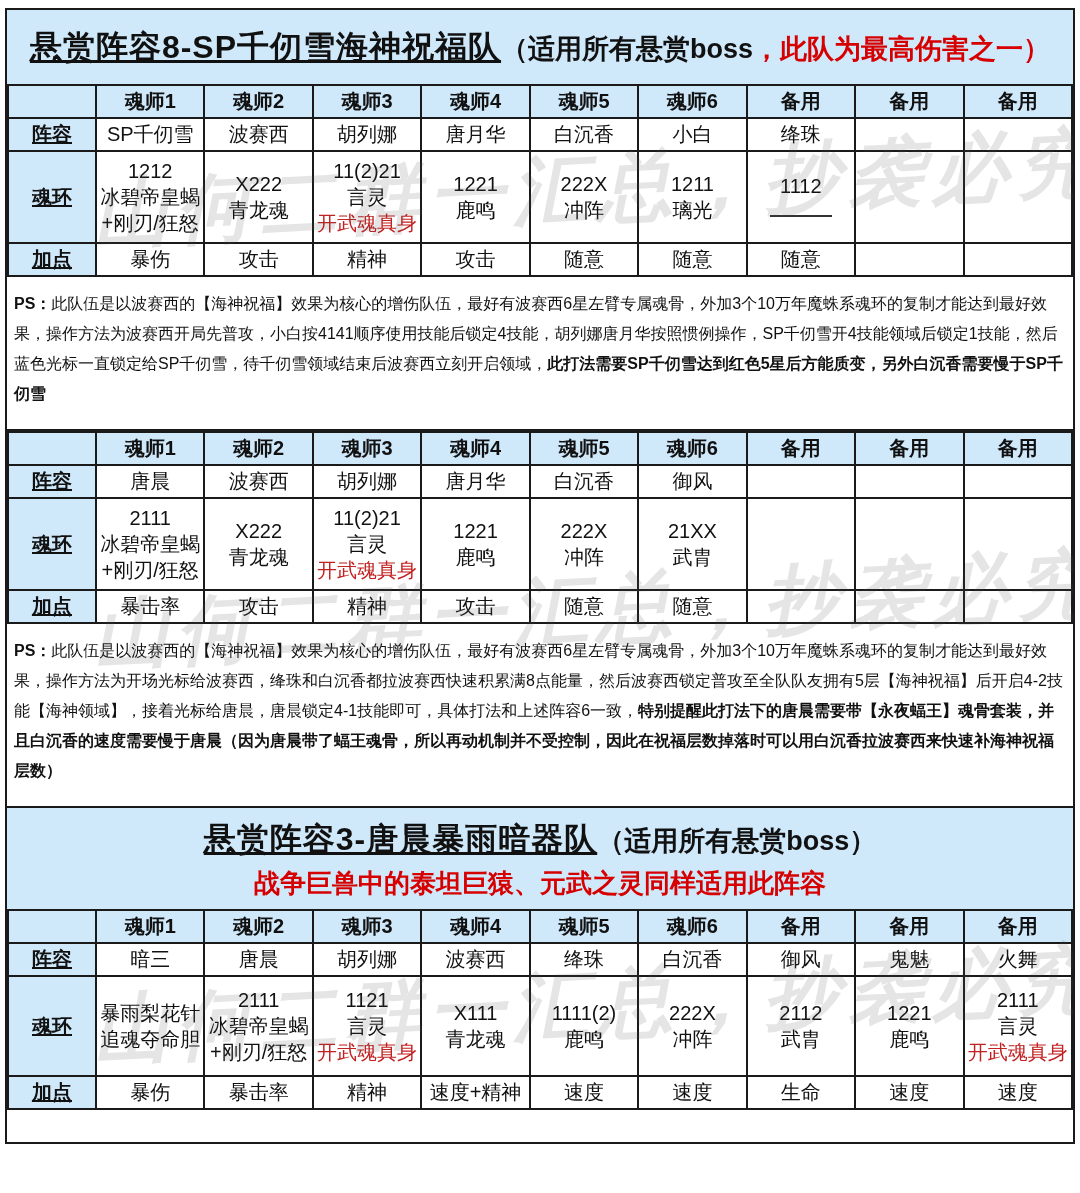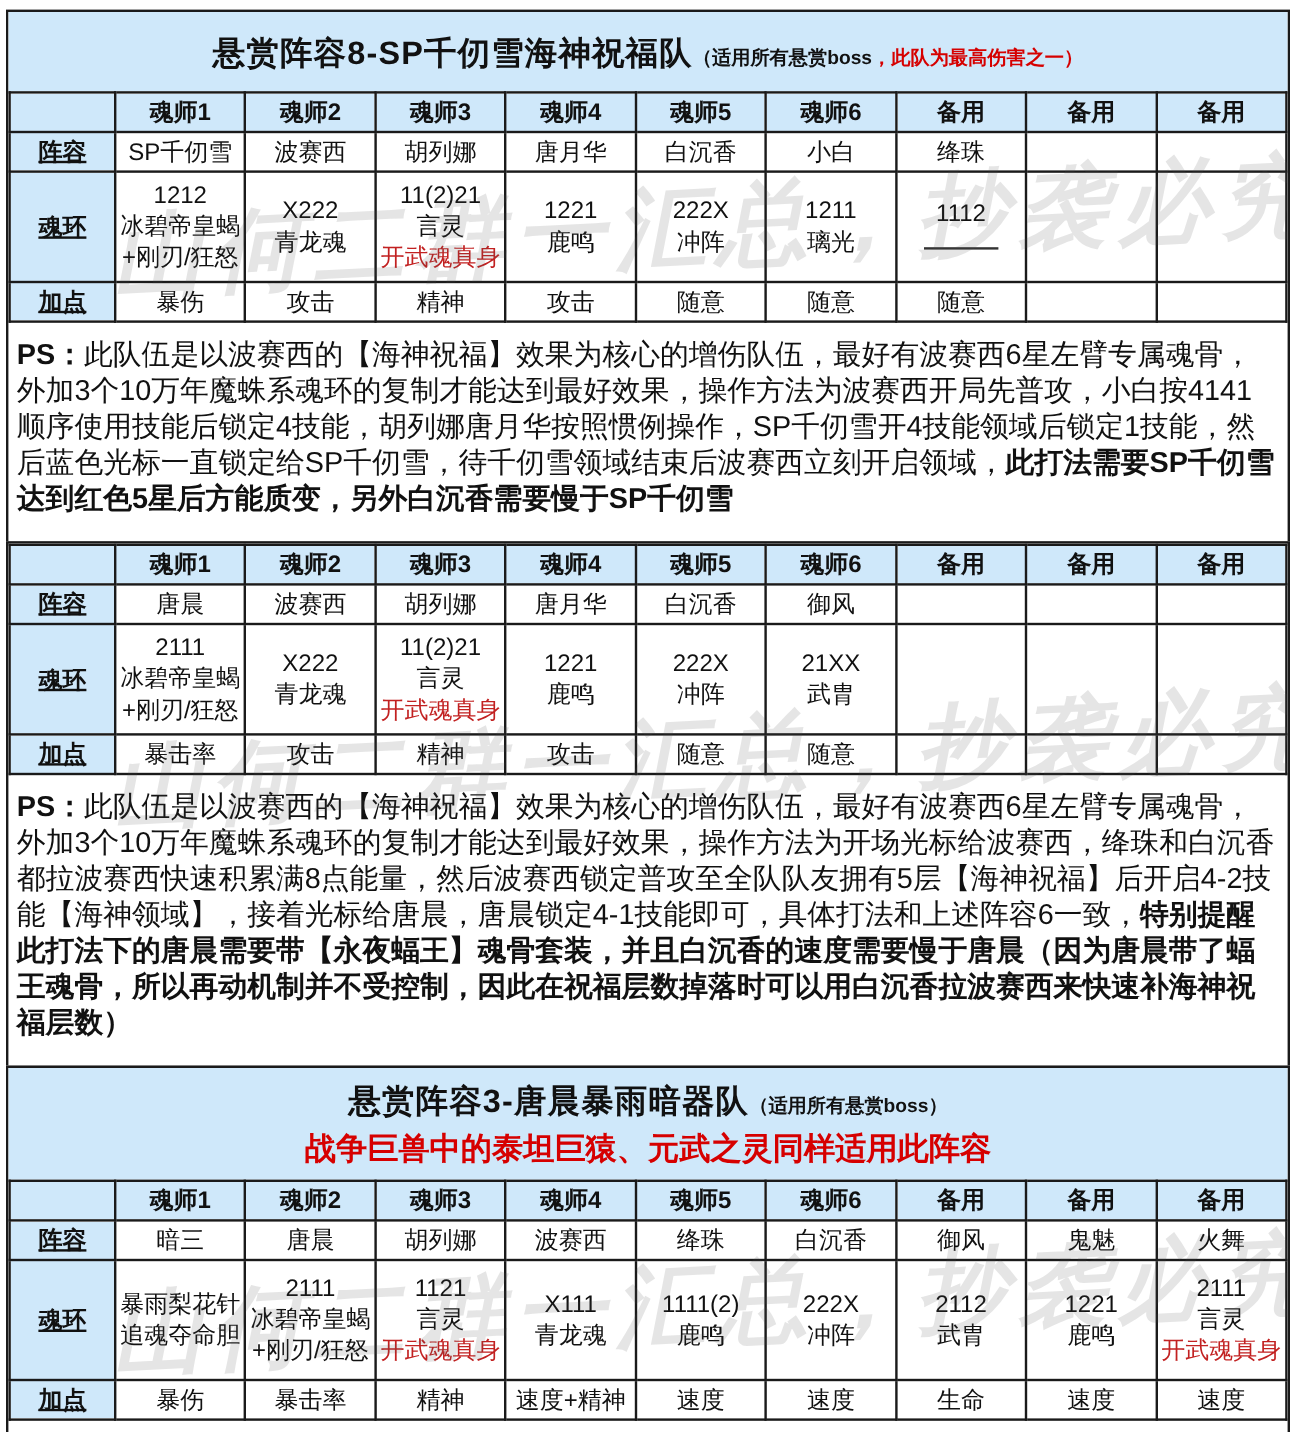--- a/index.html
+++ b/index.html
@@ -24,22 +24,22 @@
     overflow:hidden;
   }
   .section + .section{margin-top:-2px;}
   .title-bar{
     background:var(--blue);
     text-align:center;
     padding:16px 0 14px 0;
     font-weight:bold;
   }
   .s3 .title-bar{padding:10px 0 8px 0;}
-  .title-main{font-size:27px;letter-spacing:1px;}
-  .title-paren{font-size:16px;}
+  .title-main{font-size:32px;letter-spacing:1px;text-decoration:underline;}
+  .title-paren{font-size:27px;}
   .red-txt{color:var(--title-red);}
   .subtitle{
     font-size:26px;font-weight:bold;color:var(--title-red);
     margin-top:4px;
   }
   table{
     width:100%;
     border-collapse:collapse;
     table-layout:fixed;
   }
@@ -68,21 +68,21 @@
   tr.row-points td{height:29px;}
   .cell-red{color:var(--cell-red);}
   .rule-line{
     display:inline-block;
     width:62px;height:0;
     border-bottom:2px solid #333;
     margin-top:12px;
   }
   .ps{
     padding:12px 10px 20px 7px;
-    font-size:24px;
+    font-size:16px;
     line-height:30px;
     text-align:left;
   }
   .ps b{font-weight:bold;}
   .watermark{
     position:absolute;
     left:85px;top:128px;
     color:var(--wm);
     font-size:76px;
     font-weight:bold;

